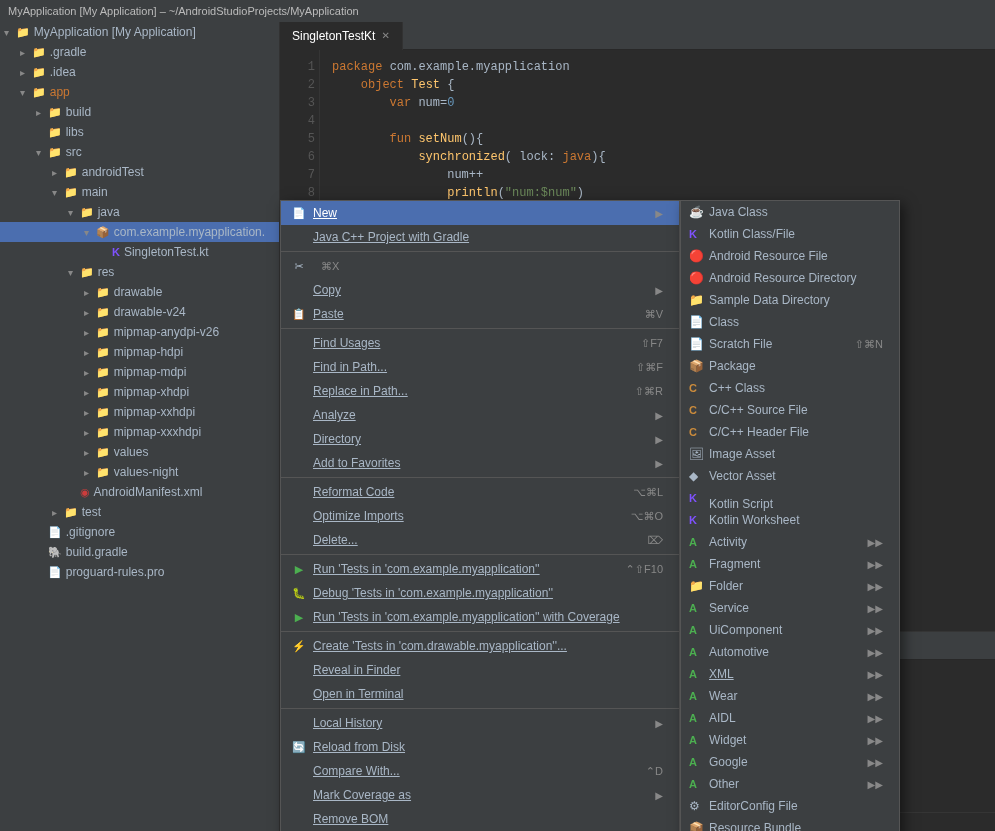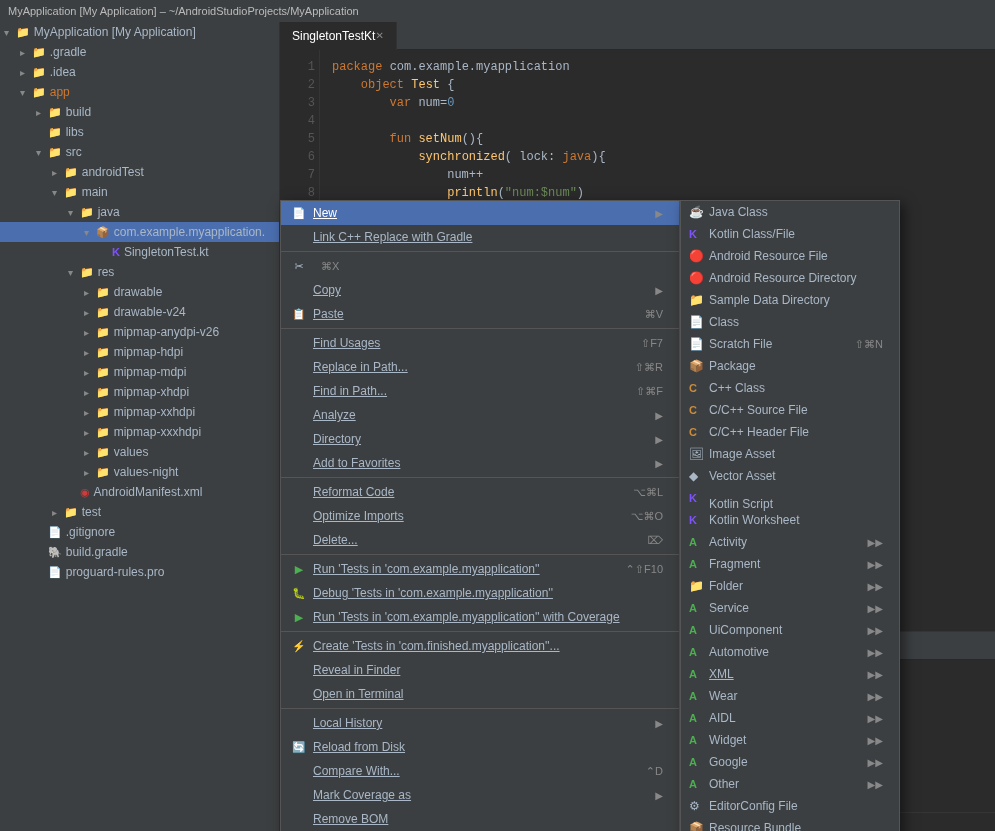--- a/index.html
+++ b/index.html
@@ -78,20 +78,21 @@
 
     .tab {
       padding: 4px 12px;
       background: #4e5254;
       border-right: 1px solid #323232;
       font-size: 12px;
       color: #bbbbbb;
       height: 28px;
       display: flex;
       align-items: center;
+      gap: 6px;
       cursor: pointer;
     }
     .tab.active { background: #2b2b2b; color: #ffffff; }
     .tab-close { font-size: 10px; color: #888; cursor: pointer; }
 
     .code-content {
       display: flex;
       flex: 1;
       overflow: hidden;
     }
@@ -591,21 +592,21 @@
           <span>📄</span>
         </span>
     <span class="menu-label">New</span>
 
     <span class="menu-arrow">▶</span>
   </div>
       <div class="menu-item">
     <span class="menu-icon">
           <span></span>
         </span>
-    <span class="menu-label">Link C++ Replace with Gradle</span>
+    <span class="menu-label">Java C++ Project with Gradle</span>
 
   </div>
       <div class="menu-divider"></div>
       <div class="menu-item">
     <span class="menu-icon">
           <span>✂</span>
         </span>
     <span class="menu-shortcut">⌘X</span>
 
   </div>
@@ -631,36 +632,36 @@
           <span></span>
         </span>
     <span class="menu-label">Find Usages</span>
     <span class="menu-shortcut">⇧F7</span>
 
   </div>
       <div class="menu-item">
     <span class="menu-icon">
           <span></span>
         </span>
+    <span class="menu-label">Find in Path...</span>
+    <span class="menu-shortcut">⇧⌘F</span>
+
+  </div>
+      <div class="menu-item">
+    <span class="menu-icon">
+          <span></span>
+        </span>
     <span class="menu-label">Replace in Path...</span>
     <span class="menu-shortcut">⇧⌘R</span>
 
   </div>
       <div class="menu-item">
     <span class="menu-icon">
           <span></span>
         </span>
-    <span class="menu-label">Find in Path...</span>
-    <span class="menu-shortcut">⇧⌘F</span>
-
-  </div>
-      <div class="menu-item">
-    <span class="menu-icon">
-          <span></span>
-        </span>
     <span class="menu-label">Analyze</span>
 
     <span class="menu-arrow">▶</span>
   </div>
       <div class="menu-item">
     <span class="menu-icon">
           <span></span>
         </span>
     <span class="menu-label">Directory</span>
 
@@ -720,21 +721,21 @@
           <span style="color:#4caf50;">▶</span>
         </span>
     <span class="menu-label">Run 'Tests in 'com.example.myapplication'' with Coverage</span>
 
   </div>
       <div class="menu-divider"></div>
       <div class="menu-item">
     <span class="menu-icon">
           <span>⚡</span>
         </span>
-    <span class="menu-label">Create 'Tests in 'com.finished.myapplication''...</span>
+    <span class="menu-label">Create 'Tests in 'com.drawable.myapplication''...</span>
 
   </div>
       <div class="menu-item">
     <span class="menu-icon">
           <span></span>
         </span>
     <span class="menu-label">Reveal in Finder</span>
 
   </div>
       <div class="menu-item">

